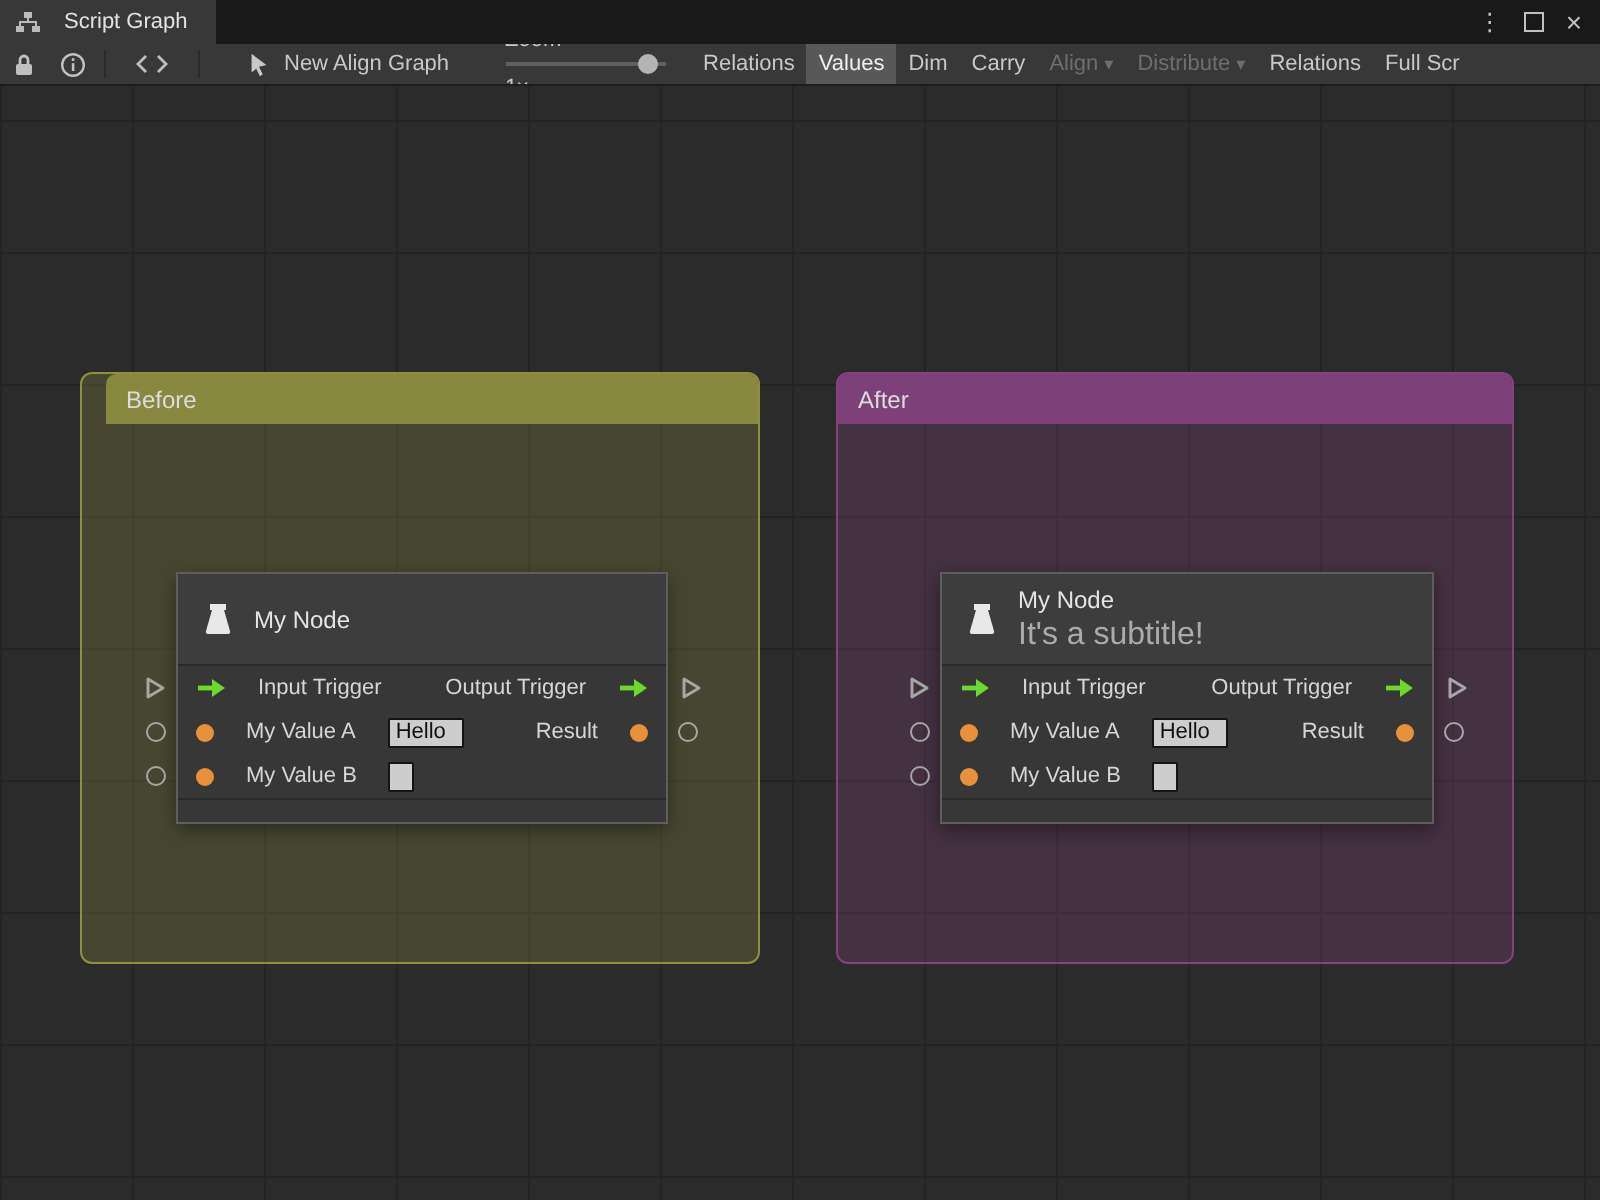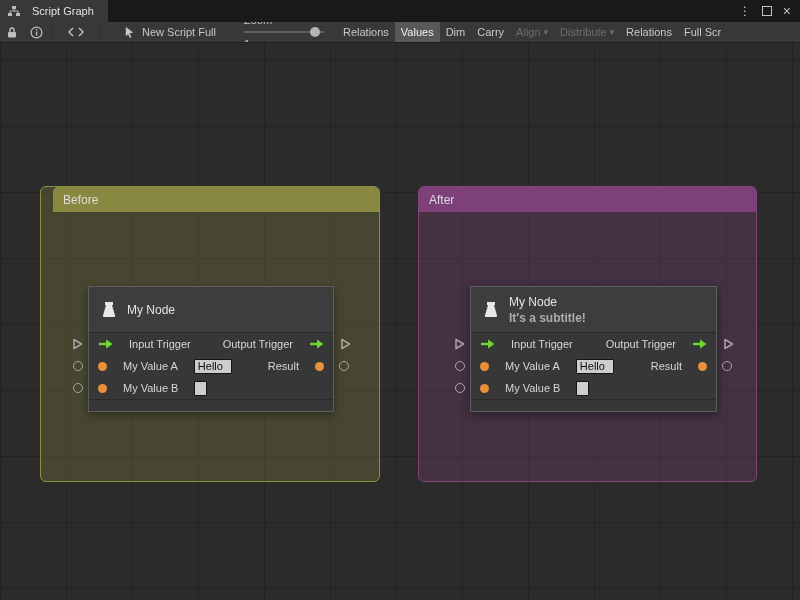--- a/index.html
+++ b/index.html
@@ -46,21 +46,21 @@
   .group.before{left:40px;top:143px;width:338px;height:294px;border-color:#8F8F42;background:rgba(143,143,66,0.28);}
   .group.before .group-header{background:rgba(143,143,66,0.9);margin-left:12px;}
   .group.after{left:418px;top:143px;width:337px;height:294px;border-color:#84427F;background:rgba(132,66,127,0.28);}
   .group.after .group-header{background:rgba(132,66,127,0.9);}
 
   
   .node{position:absolute;background:#373737;border:1px solid #5E5E5E;border-radius:0;box-shadow:0 3px 9px rgba(0,0,0,0.4);}
   .node-header{height:45px;display:flex;align-items:center;gap:8px;padding:0 10px;background:#3D3D3D;border-bottom:1px solid #2A2A2A;border-radius:2px 2px 0 0;}
   .node-titles{display:flex;flex-direction:column;justify-content:center;}
   .node-title{font-size:12px;color:#E4E4E4;}
-  .node-subtitle{font-size:12px;color:#ABABAB;margin-top:2px;font-weight:bold;}
+  .node-subtitle{font-size:16px;color:#ABABAB;margin-top:2px;}
   .node-row{height:22px;display:flex;align-items:center;justify-content:space-between;padding:0 9px;}
   .port{display:flex;align-items:center;gap:16px;}
   .plabel{font-size:11px;color:#D6D6D6;white-space:nowrap;}
   .value-dot{width:9px;height:9px;border-radius:50%;background:#E8913A;flex:0 0 auto;}
   .port-field{box-sizing:border-box;width:38px;height:15px;background:#CDCDCD;border:1px solid #141414;border-radius:1px;font-size:11px;color:#101010;padding:0 3px;font-family:"Liberation Sans",sans-serif;}
   .port-field.small{width:13px;}
   .node-footer{height:11px;border-top:1px solid #2A2A2A;}
 
   
   .ext-tri{position:absolute;width:12px;height:12px;}
@@ -107,21 +107,21 @@
       <svg width="16" height="10" viewBox="0 0 16 10">
         <path d="M5 1 L1 5 L5 9 M11 1 L15 5 L11 9" stroke="#C0C0C0" stroke-width="1.4" fill="none"></path>
       </svg>
     </div>
     <div class="tb-sep"></div>
 
     <div class="graph-select">
       <svg width="13" height="13" viewBox="0 0 14 14">
         <path d="M3 1 L11 7 L7 8 L9 12 L7.5 13 L5.5 9 L3 11 Z" fill="#C8C8C8"></path>
       </svg>
-      <span class="tb-label">New Script Full</span>
+      <span class="tb-label">New Align Graph</span>
     </div>
 
     <div class="zoom-area">
       <span class="tb-label">Zoom</span>
       <div class="slider">
         <div class="slider-track"></div>
         <div class="slider-knob"></div>
       </div>
       <span class="tb-label">1x</span>
     </div>

